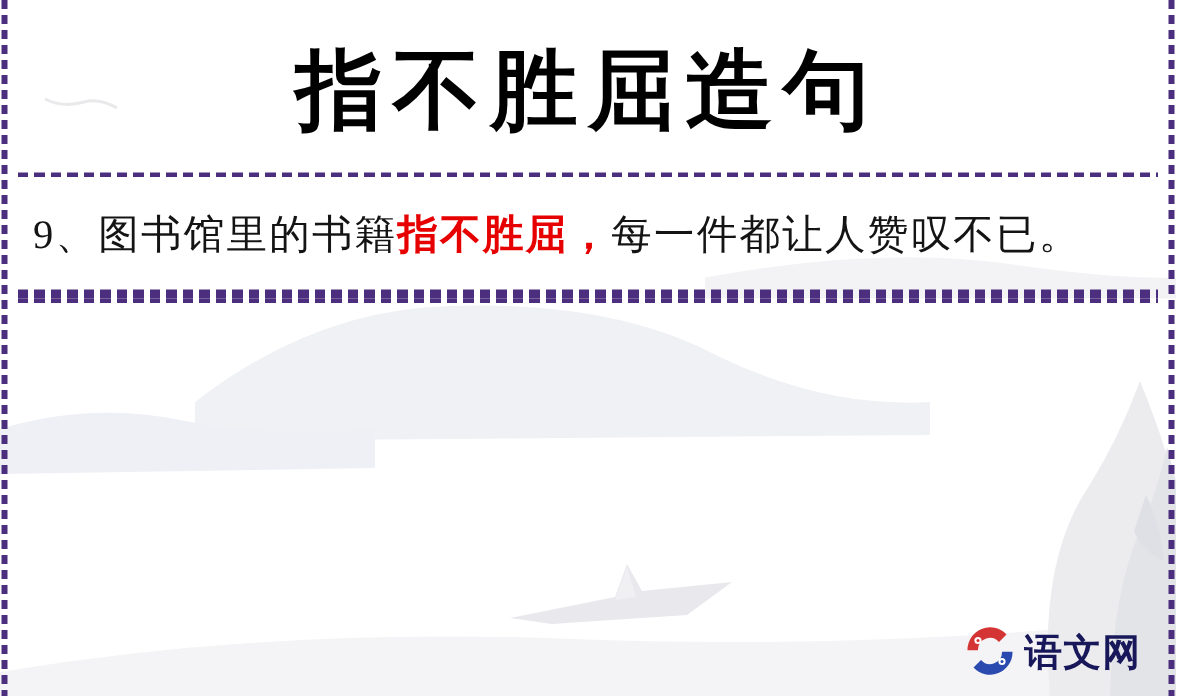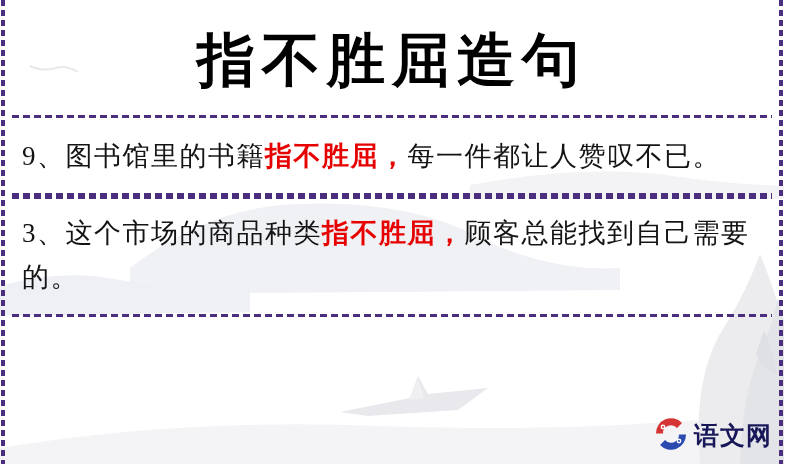--- a/index.html
+++ b/index.html
@@ -96,24 +96,24 @@
     margin-top: 28px;
   }
 
   .footer-zone {
     flex: 1 1 auto;
     position: relative;
   }
 
   .logo {
     position: absolute;
-    right: 12px;
+    right: 23px;
     bottom: 12px;
     display: flex;
-    align-items: flex-end;
+    align-items: center;
     gap: 5px;
   }
   .logo-text {
     font-family: "Liberation Sans", sans-serif;
     font-size: 25px;
     font-weight: 900;
     color: #17175a;
     letter-spacing: 1px;
   }
 </style>
@@ -156,25 +156,20 @@
       <p class="sentence">
         <span>9、图书馆里的书籍</span><span class="hl">指不胜屈，</span><span>每一件都让人赞叹不已。</span>
       </p>
     </div>
 
     <div class="divider"></div>
 
 
     <div class="divider"></div>
 
-    <div class="sentence-row row-3">
-      <p class="sentence">
-        <span>3、这个市场的商品种类</span><span class="hl">指不胜屈，</span><span>顾客总能找到自己需要的。</span>
-      </p>
-    </div>
 
     <div class="divider"></div>
 
     <div class="footer-zone">
       <div class="logo">
         <svg width="36" height="36" viewBox="0 0 36 36" xmlns="http://www.w3.org/2000/svg">
 
           <path d="M29 7 A15 15 0 0 0 3 17.5 L10 17.5 A8 8 0 0 1 24 12 Z" fill="#d43434"></path>
           <circle cx="10" cy="11" r="2.4" fill="#ffffff"></circle>
           <circle cx="10" cy="11" r="1" fill="#d43434"></circle>

